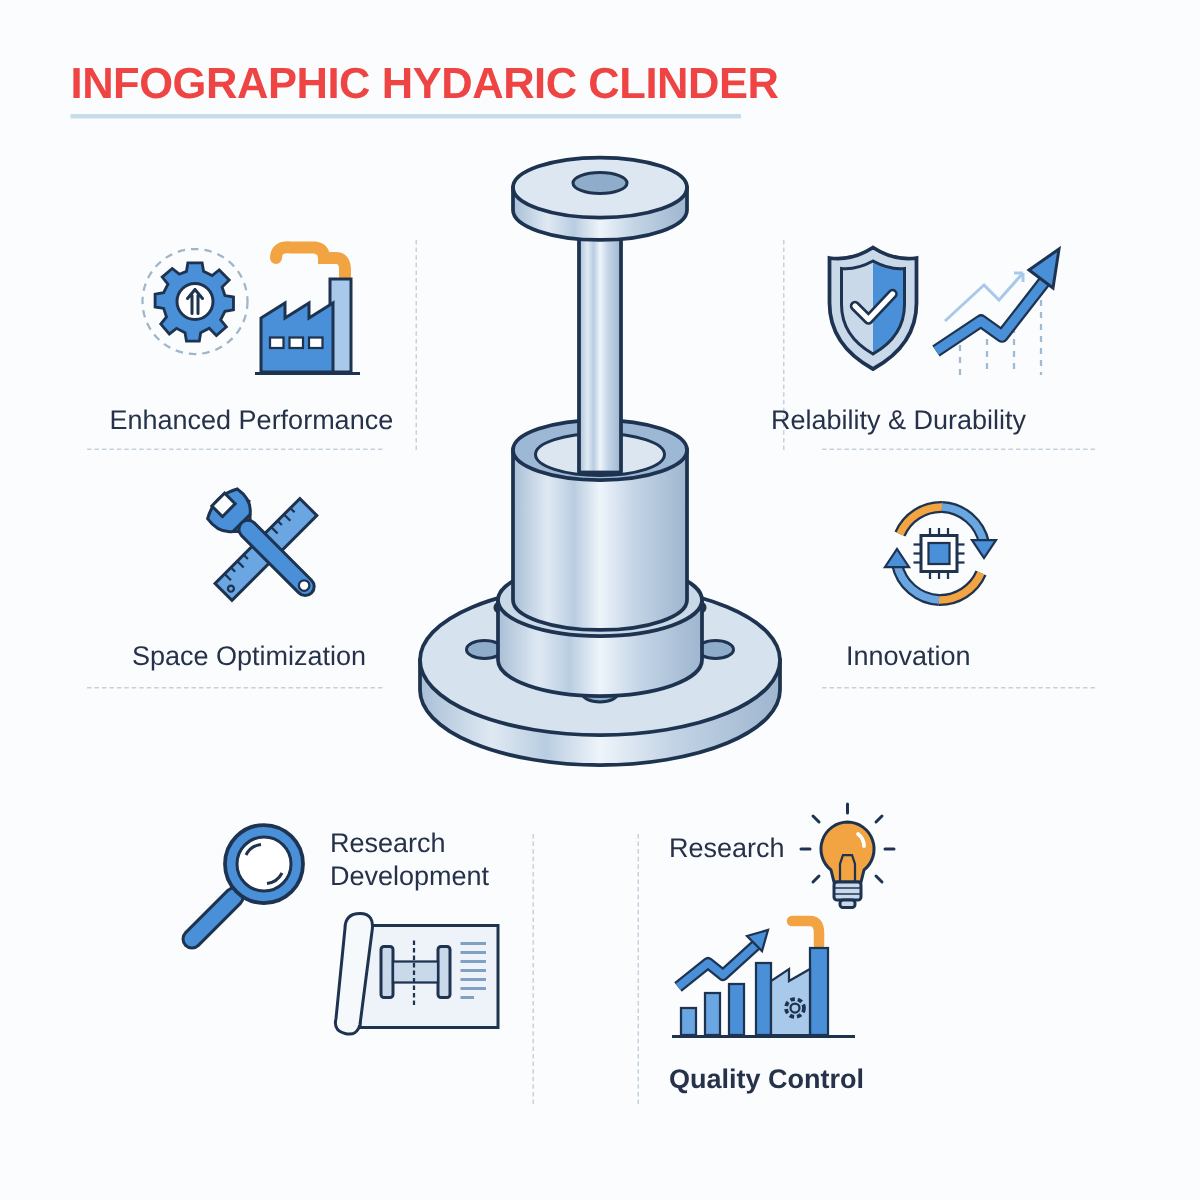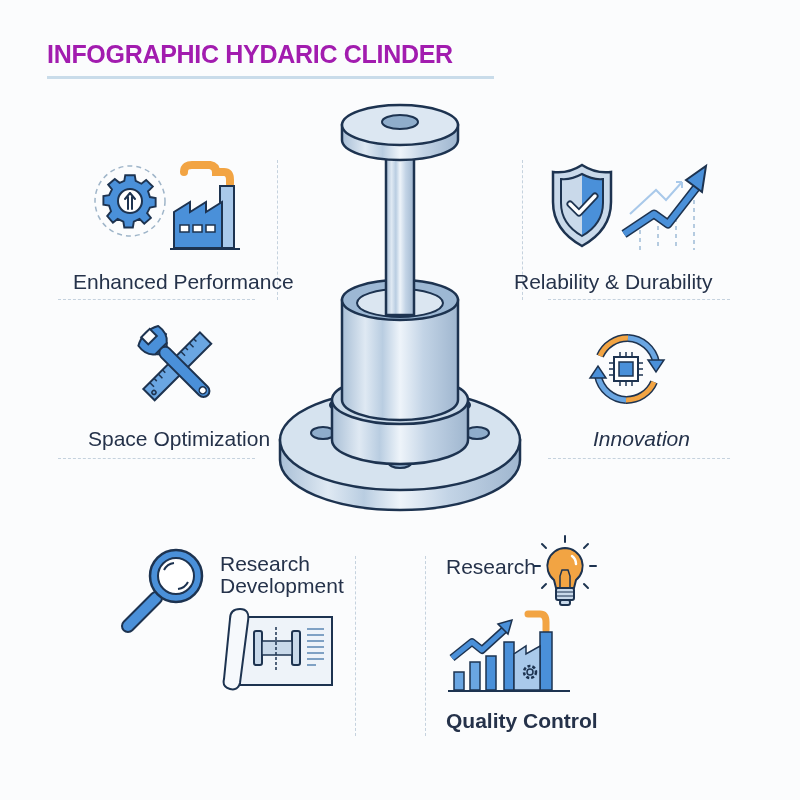--- a/index.html
+++ b/index.html
@@ -4,29 +4,29 @@
 <style>
   html, body { margin: 0; padding: 0; }
   body {
     width: 800px; height: 800px; position: relative; overflow: hidden;
     background: #fbfcfd;
     font-family: "Liberation Sans", "DejaVu Sans", sans-serif;
     color: #1f2d45;
   }
   .title {
     position: absolute; left: 47px; top: 40px;
-    font-size: 25px; font-weight: bold; color: #a21caf; letter-spacing: -0.3px;
+    font-size: 29px; font-weight: bold; color: #ef4444; letter-spacing: -0.3px;
     white-space: nowrap;
   }
   .title-underline {
     position: absolute; left: 47px; top: 76px; width: 447px; height: 3px;
     background: #c9dcea;
   }
   .label {
-    position: absolute; font-size: 21px; color: #25324a; white-space: nowrap;
+    position: absolute; font-size: 18px; color: #25324a; white-space: nowrap;
   }
   .vdash { position: absolute; width: 0; border-left: 1.5px dashed #c5d2de; }
   .hdash { position: absolute; height: 0; border-top: 1.5px dashed #c5d2de; }
   .icon { position: absolute; }
   svg { display: block; }
 </style>
 </head>
 <body>
 
 <div class="title">INFOGRAPHIC HYDARIC CLINDER</div>
@@ -183,21 +183,21 @@
           <line x1="27" y1="41" x2="32" y2="41"></line>
           <line x1="27" y1="47" x2="32" y2="47"></line>
         <line x1="56" y1="35" x2="61" y2="35"></line>
           <line x1="56" y1="41" x2="61" y2="41"></line>
           <line x1="56" y1="47" x2="61" y2="47"></line>
       </g>
       <rect x="32" y="29" width="24" height="24" fill="#ffffff" stroke="#1d3350" stroke-width="2"></rect>
       <rect x="37" y="34" width="14" height="14" fill="#4a90d9" stroke="#1d3350" stroke-width="1.5"></rect>
     </svg>
   </div>
-  <div class="label" style="left:593px;top:427px;font-style:italic;">Innovation</div>
+  <div class="label" style="left:564px;top:427px;">Innovation</div>
 </div>
 
 <div>
   <div class="icon" style="left:118px;top:548px;">
     <svg width="100" height="90" viewBox="0 0 100 90">
       <line x1="38" y1="50" x2="10" y2="78" stroke="#1d3350" stroke-width="14" stroke-linecap="round"></line>
       <line x1="38" y1="50" x2="10" y2="78" stroke="#4a90d9" stroke-width="10" stroke-linecap="round"></line>
       <circle cx="58" cy="28" r="26" fill="#4a90d9" stroke="#1d3350" stroke-width="2.5"></circle>
       <circle cx="58" cy="28" r="18" fill="#ffffff" stroke="#1d3350" stroke-width="2"></circle>
       <path d="M46 22 A13 13 0 0 1 56 15" fill="none" stroke="#1d3350" stroke-width="2"></path>

